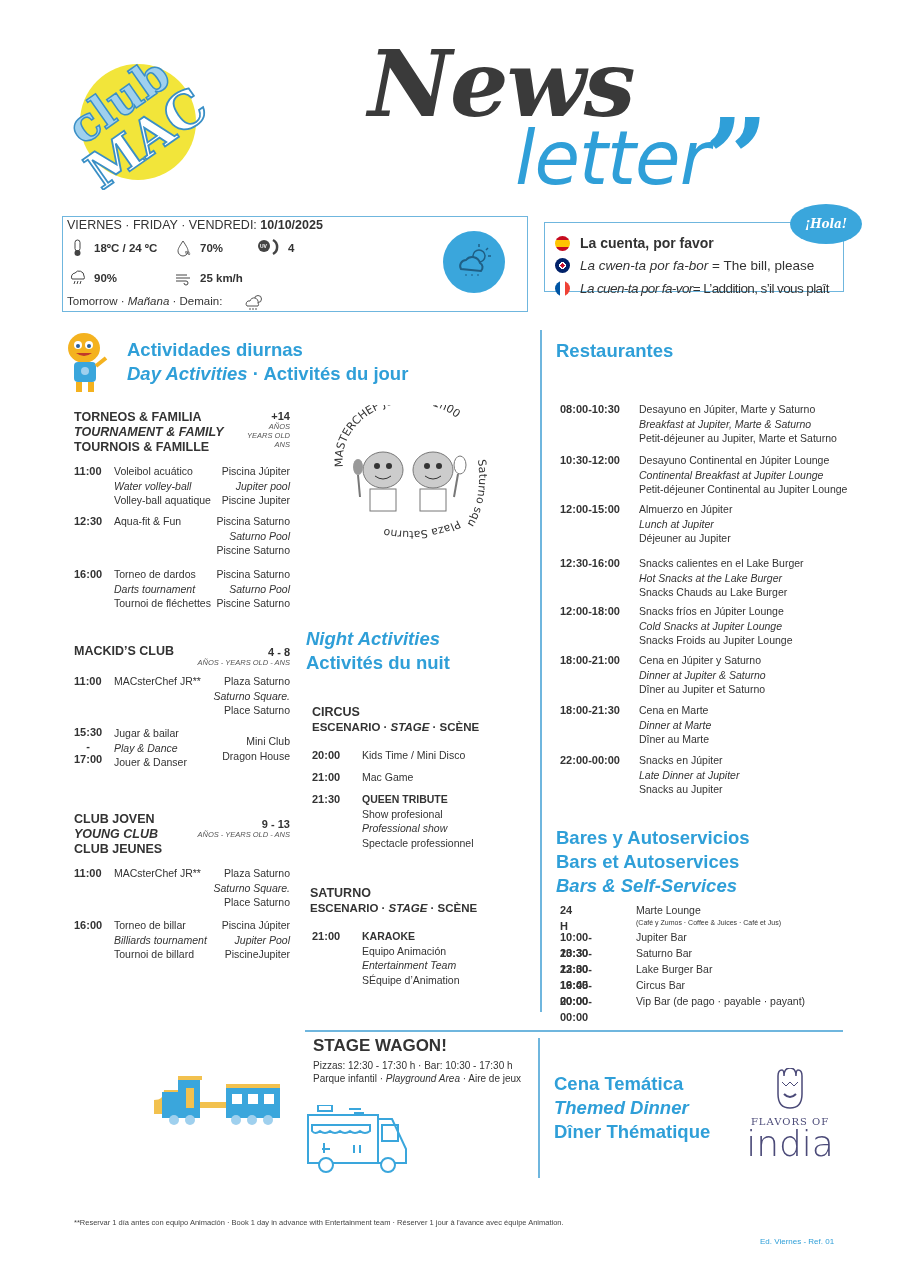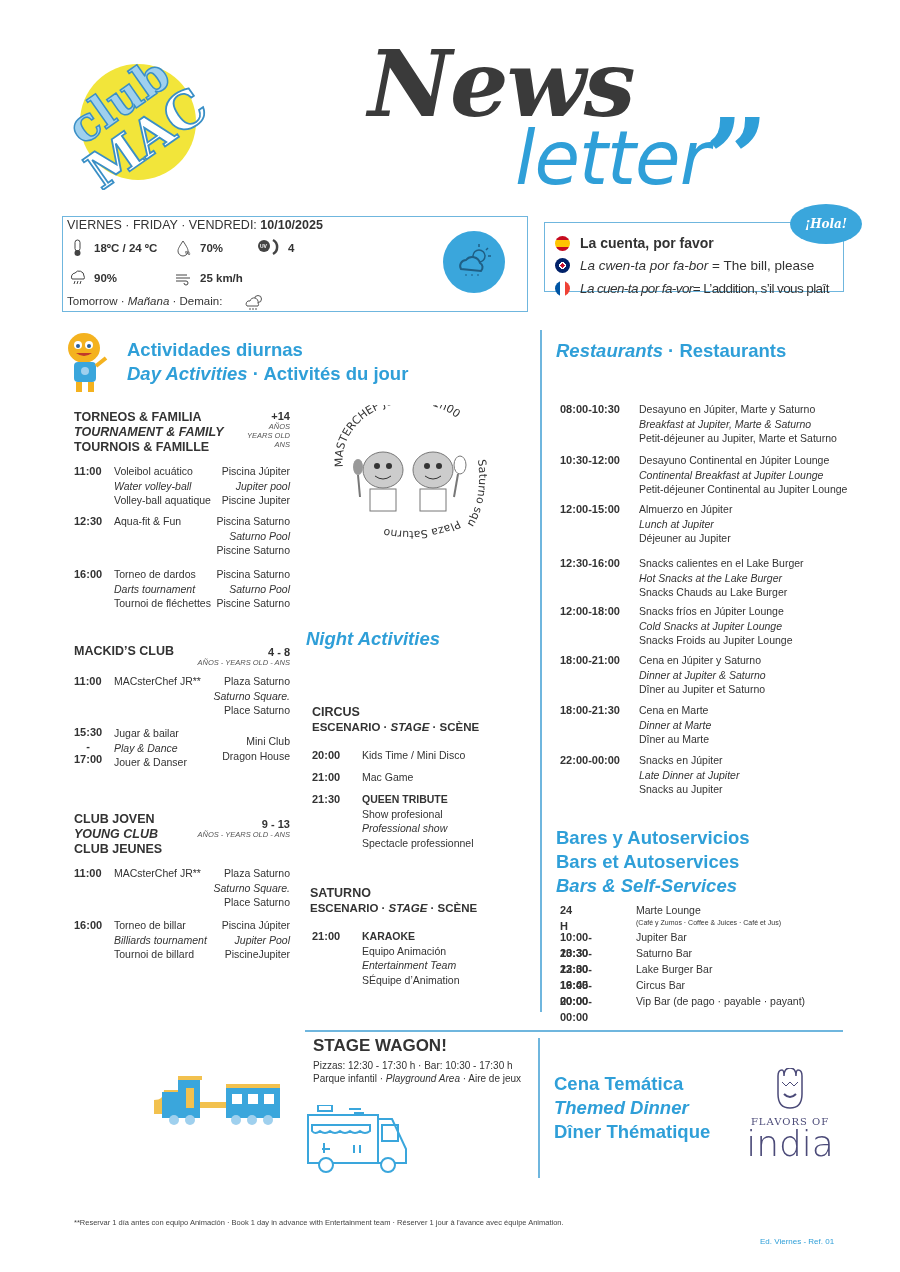--- a/index.html
+++ b/index.html
@@ -276,20 +276,21 @@
     <rect x="92" y="84" width="26" height="22" fill="#fff" stroke="#777"></rect>
     <ellipse cx="30" cy="62" rx="5" ry="8" fill="#999"></ellipse>
       <line x1="30" y1="70" x2="32" y2="92" stroke="#777" stroke-width="2"></line>
     <ellipse cx="132" cy="60" rx="6" ry="9" fill="none" stroke="#777"></ellipse>
       <line x1="130" y1="69" x2="126" y2="92" stroke="#777" stroke-width="2"></line>
   </svg>
 </div>
 
 <div class="abs sec-h" style="left:306px;top:627px;">
   <div><i>Night Activities</i></div>
+  <div>Activités du nuit</div>
 </div>
 <div class="abs grp-title" style="left:312px;top:705px;">
   <div>CIRCUS</div>
   <div style="font-size:11.5px;"><span>ESCENARIO ·</span> <i>STAGE</i> <span>· SCÈNE</span></div>
 </div>
 <div class="night" style="top:748px;">
   <span class="t">20:00</span>
     <span class="d">Kids Time / Mini Disco</span>
 </div>
 <div class="night" style="top:770px;">
@@ -304,21 +305,21 @@
 <div class="abs grp-title" style="left:310px;top:886px;">
   <div>SATURNO</div>
   <div style="font-size:11.5px;"><span>ESCENARIO ·</span> <i>STAGE</i> <span>· SCÈNE</span></div>
 </div>
 <div class="night" style="top:929px;">
   <span class="t">21:00</span>
   <div class="d"><b>KARAOKE</b><div>Equipo Animación</div><i>Entertainment Team</i><div>SÉquipe d’Animation</div></div>
 </div>
 
 <div class="abs sec-h" style="left:556px;top:339px;">
-  <div><i>Restaurants</i> <span>· Restaurants</span></div>
+  <div>Restaurantes</div>
 </div>
 <div class="rest" style="top:402px;">
     <span class="t">08:00-10:30</span>
     <div class="d"><div>Desayuno en Júpiter, Marte y Saturno</div><i>Breakfast at Jupiter, Marte &amp; Saturno</i><div>Petit-déjeuner au Jupiter, Marte et Saturno</div></div>
   </div>
 <div class="rest" style="top:453px;">
     <span class="t">10:30-12:00</span>
     <div class="d"><div>Desayuno Continental en Júpiter Lounge</div><i>Continental Breakfast at Jupiter Lounge</i><div>Petit-déjeuner Continental au Jupiter Lounge</div></div>
   </div>
 <div class="rest" style="top:502px;">

